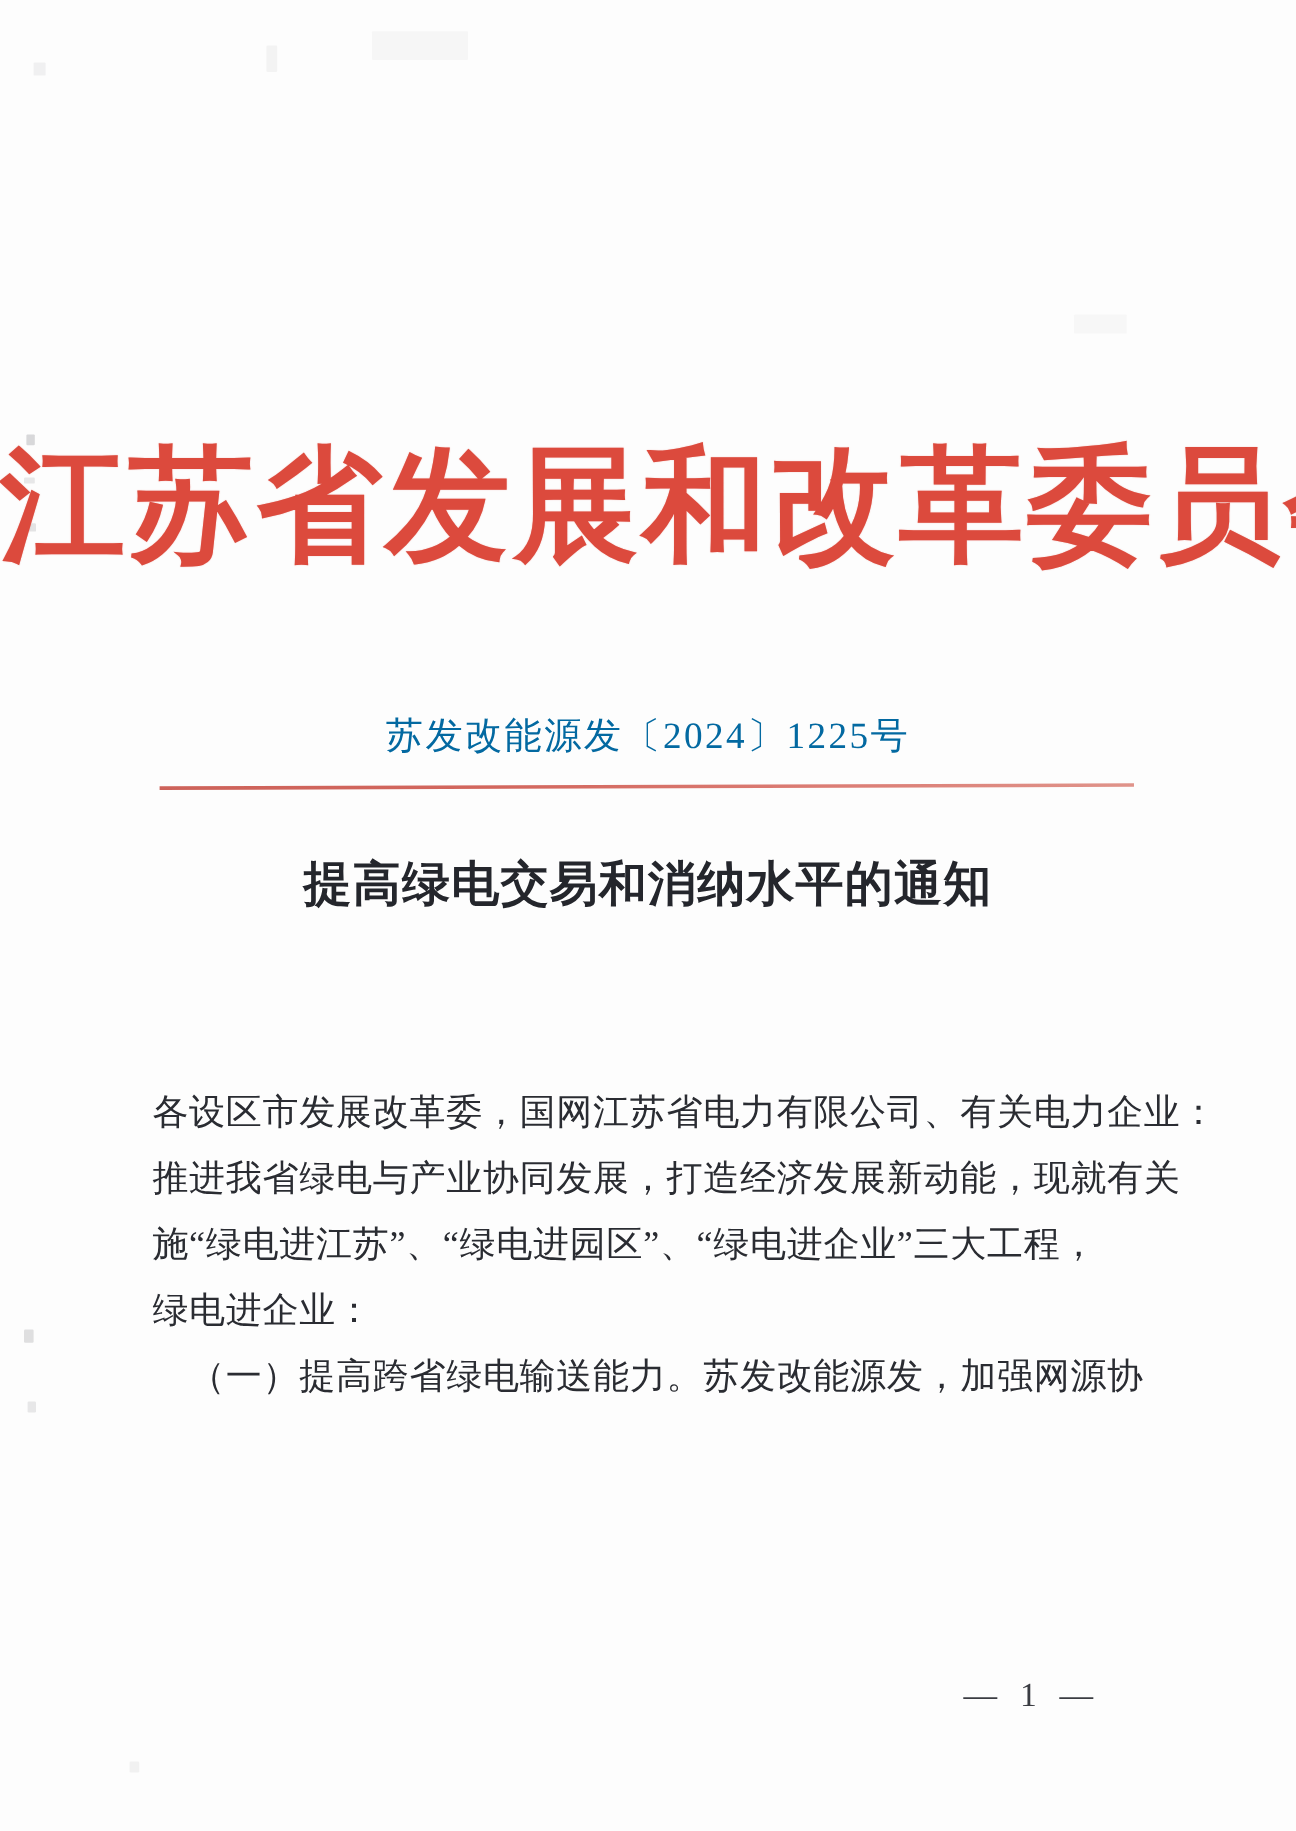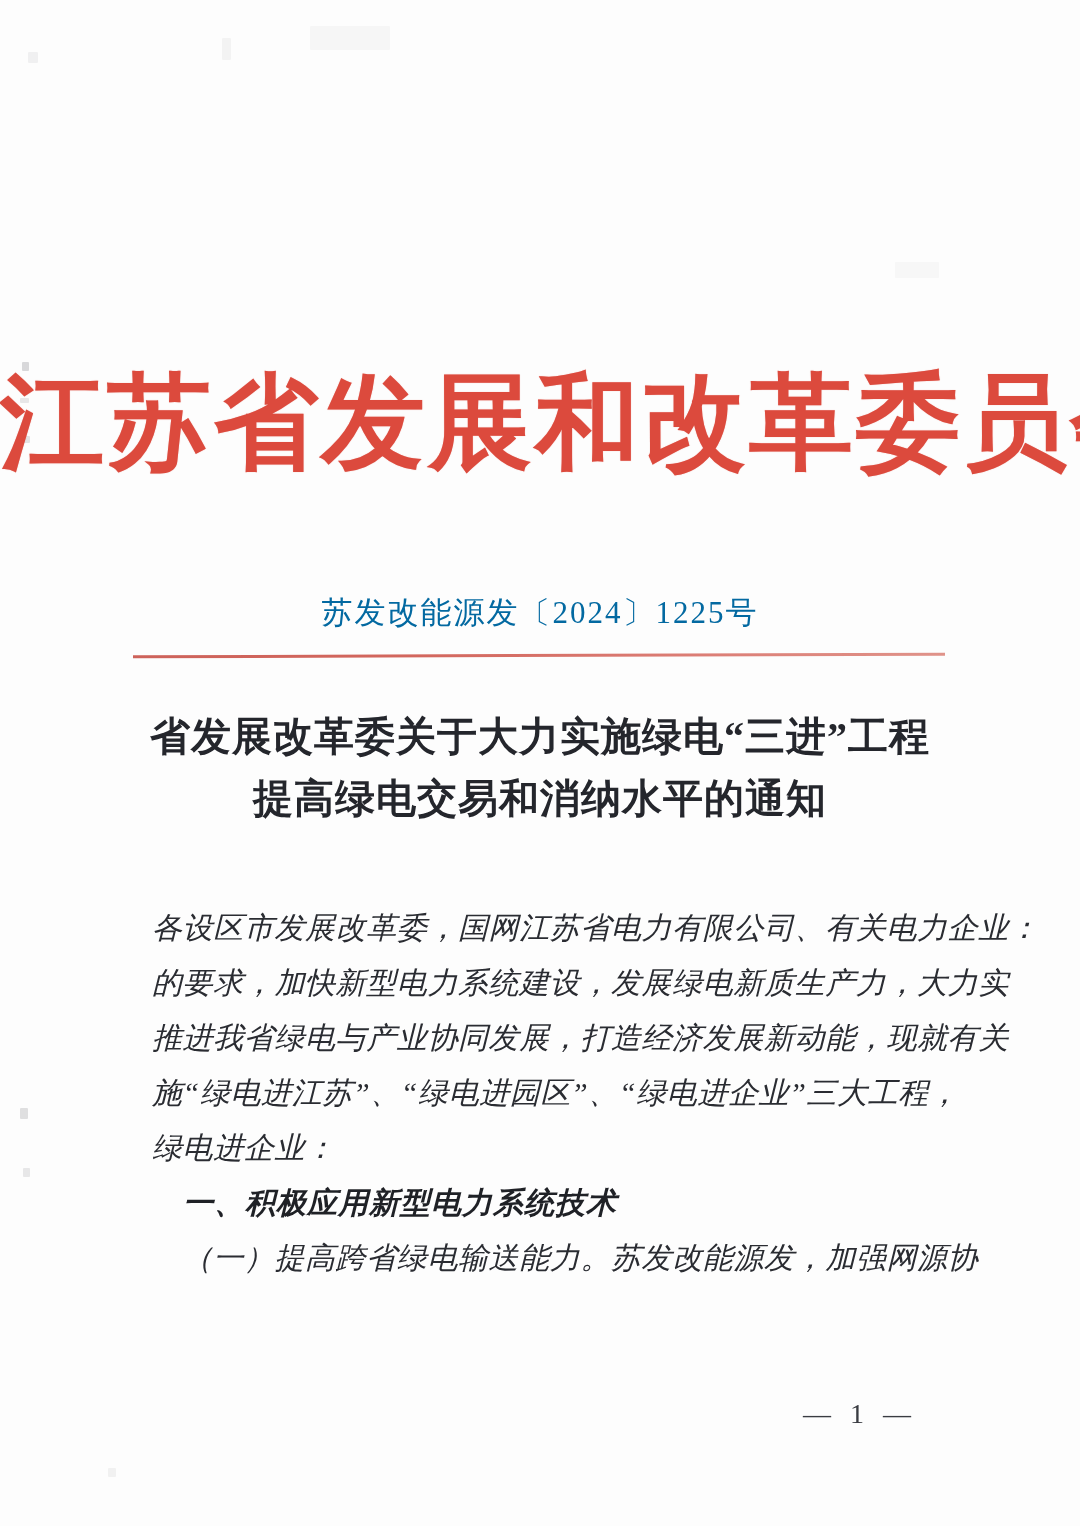--- a/index.html
+++ b/index.html
@@ -94,29 +94,28 @@
     font-weight: 700;
     line-height: 62px;
     color: #24262c;
     letter-spacing: 1px;
   }
   .doc-title .t-line { display: block; white-space: nowrap; }
 
   
   .body-block {
     position: absolute;
-    left: 152px;
+    left: 127px;
     top: 900px;
     width: 806px;
     font-family: "Liberation Serif", "DejaVu Serif", serif;
     font-size: 30px;
     line-height: 55px;
     color: #2a2c32;
     letter-spacing: 0.6px;
-    font-style: italic;
   }
   .body-block p {
     margin: 0;
     white-space: nowrap;
   }
   .body-block .heading {
     font-family: "Liberation Sans", "DejaVu Sans", sans-serif;
     font-weight: 700;
     font-size: 30px;
     letter-spacing: 1px;
@@ -153,29 +152,26 @@
   <div class="scan-noise n9"></div>
   <div class="scan-noise n10"></div>
 
   <div class="masthead">江苏省发展和改革委员会文件</div>
 
   <div class="doc-number">苏发改能源发〔2024〕1225号</div>
 
   <div class="red-rule"></div>
 
   <div class="doc-title">
-    <span class="t-line">省发展改革委关于大力实施绿电“三进”工程</span>
     <span class="t-line">提高绿电交易和消纳水平的通知</span>
   </div>
 
   <div class="body-block">
     <p>各设区市发展改革委，国网江苏省电力有限公司、有关电力企业：</p>
-    <p>的要求，加快新型电力系统建设，发展绿电新质生产力，大力实</p>
     <p>推进我省绿电与产业协同发展，打造经济发展新动能，现就有关</p>
     <p>施“绿电进江苏”、“绿电进园区”、“绿电进企业”三大工程，</p>
     <p>绿电进企业：</p>
-    <p class="heading">　一、积极应用新型电力系统技术</p>
     <p>　（一）提高跨省绿电输送能力。苏发改能源发，加强网源协</p>
   </div>
 
   <div class="page-number">— 1 —</div>
 
 </div>
 
 </body></html>

